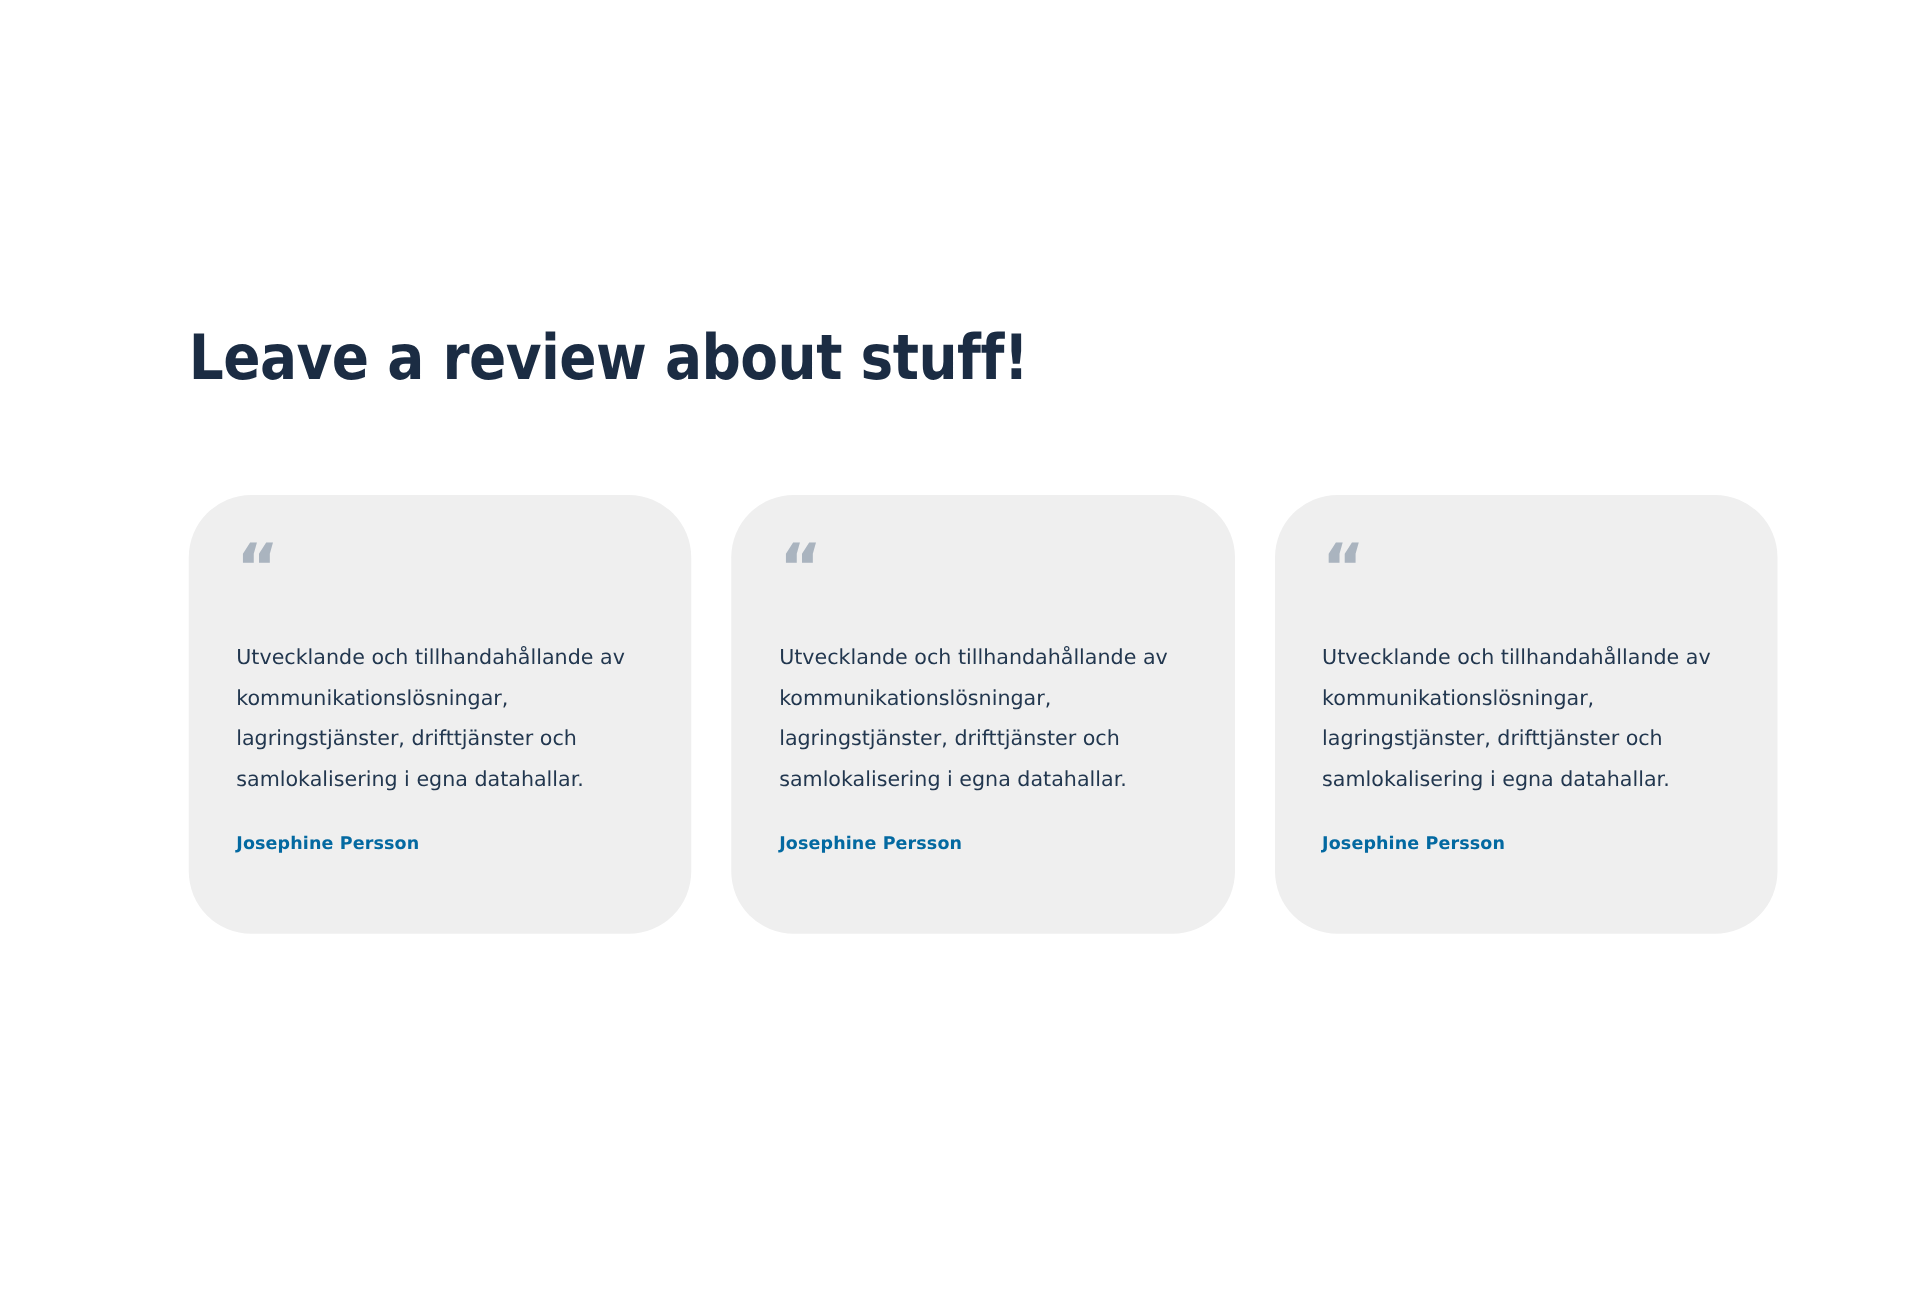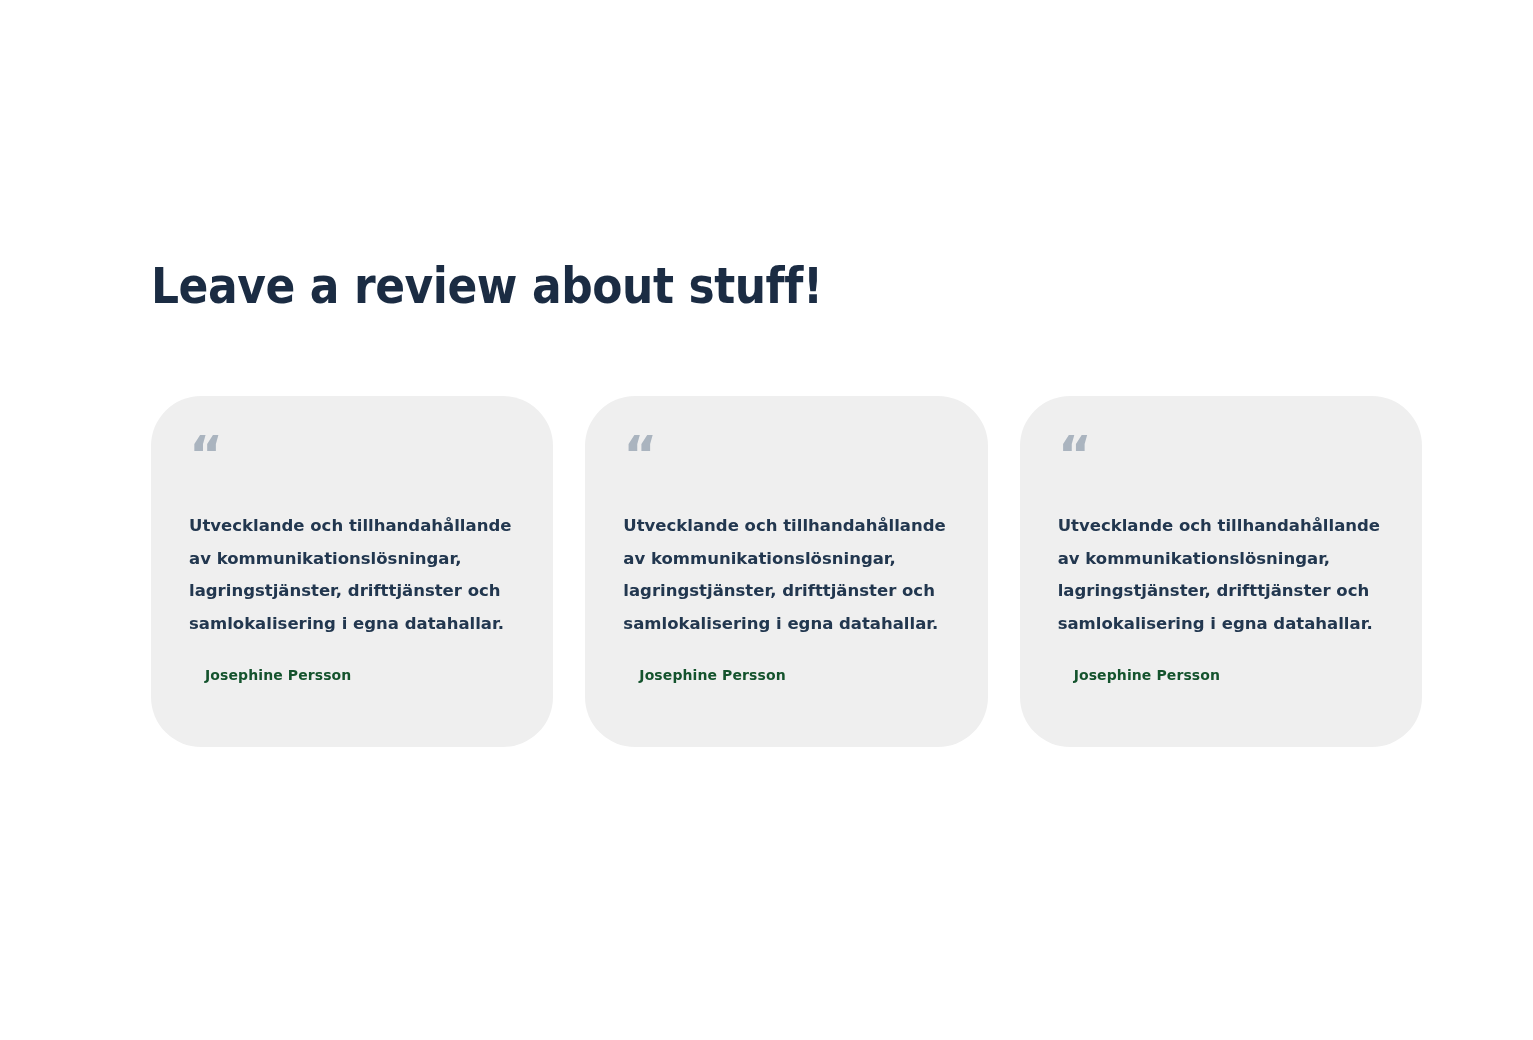--- a/index.html
+++ b/index.html
@@ -74,34 +74,34 @@
     user-select: none;
   }
 
   .review-text {
     margin: 0;
     padding: 0;
     margin-top: 38px;
     font-family: "DejaVu Sans", "Liberation Sans", sans-serif;
     font-size: 16.5px;
     line-height: 32.6px;
-    font-weight: 700;
+    font-weight: 400;
     color: #22374f;
     max-width: 330px;
   }
 
   .review-author {
-    margin: 16px;
+    margin: 0;
     padding: 0;
     margin-top: 25px;
     font-family: "DejaVu Sans", "Liberation Sans", sans-serif;
     font-size: 14px;
     line-height: 20px;
     font-weight: 700;
-    color: #14532d;
+    color: #0369a1;
     letter-spacing: 0.1px;
   }
 </style>
 </head>
 <body>
 
 <div class="page">
 
   <section class="section">
 

